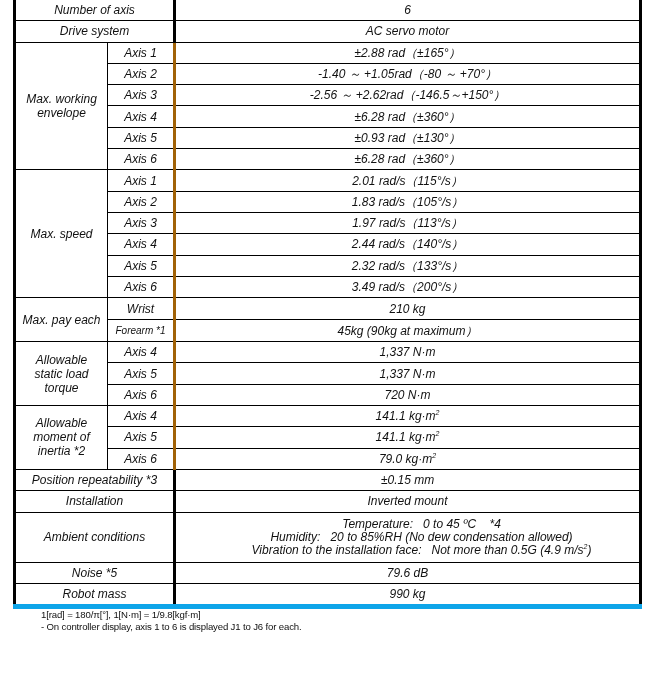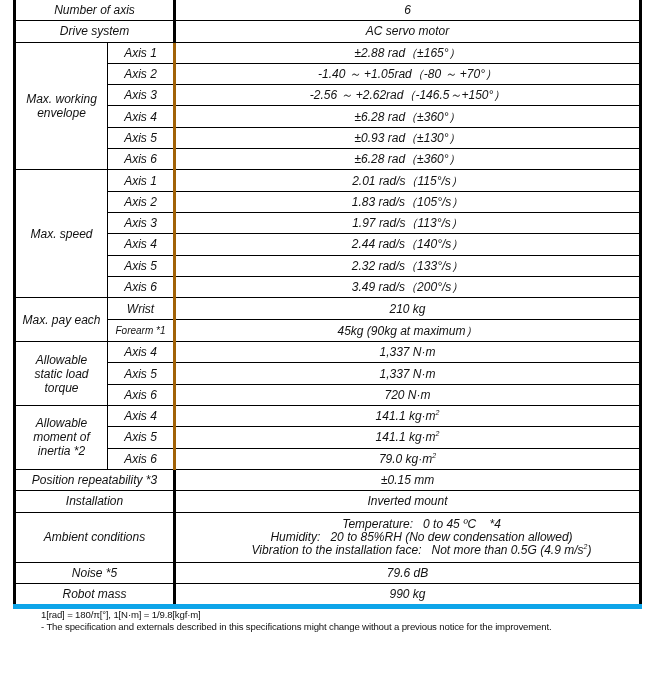--- a/index.html
+++ b/index.html
@@ -158,14 +158,14 @@
     </tr>
     <tr class="r21 bottom">
       <td colspan="2" class="first span2">Robot mass</td>
       <td class="last">990 kg</td>
     </tr>
   </tbody>
 </table>
 
 <div id="notes">
   <div>1[rad] = 180/π[°], 1[N·m] = 1/9.8[kgf·m]</div>
-  <div>- The specification and externals described in this specifications might change without a previous notice for the improvement.</div>
+  <div>- On controller display, axis 1 to 6 is displayed J1 to J6 for each.</div>
 </div>
 
 </body></html>

